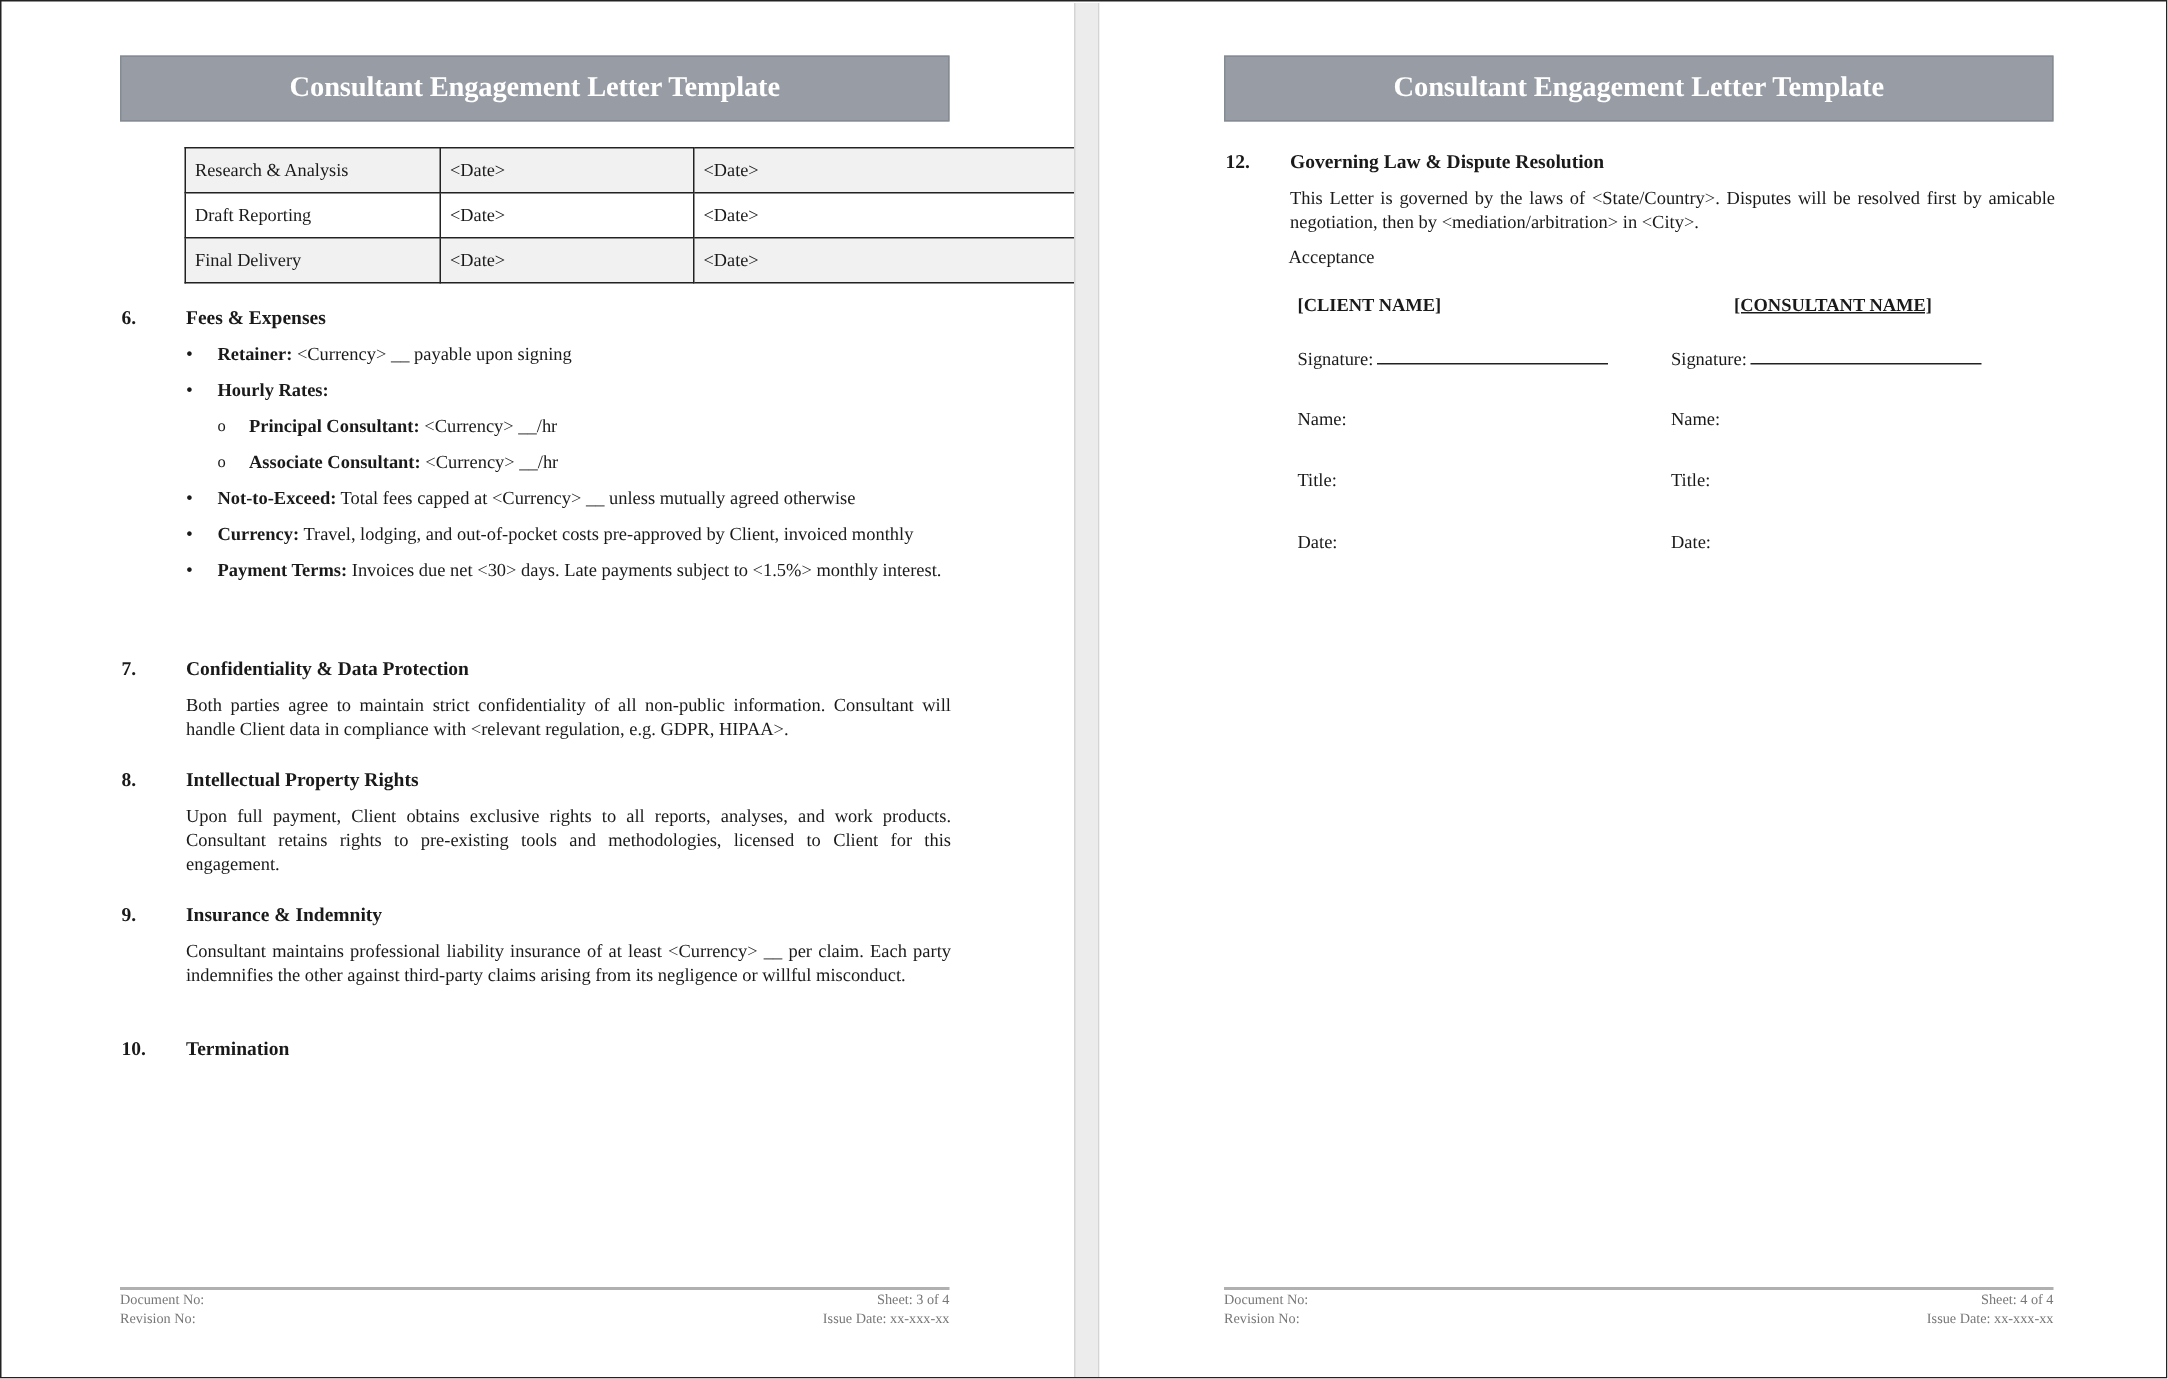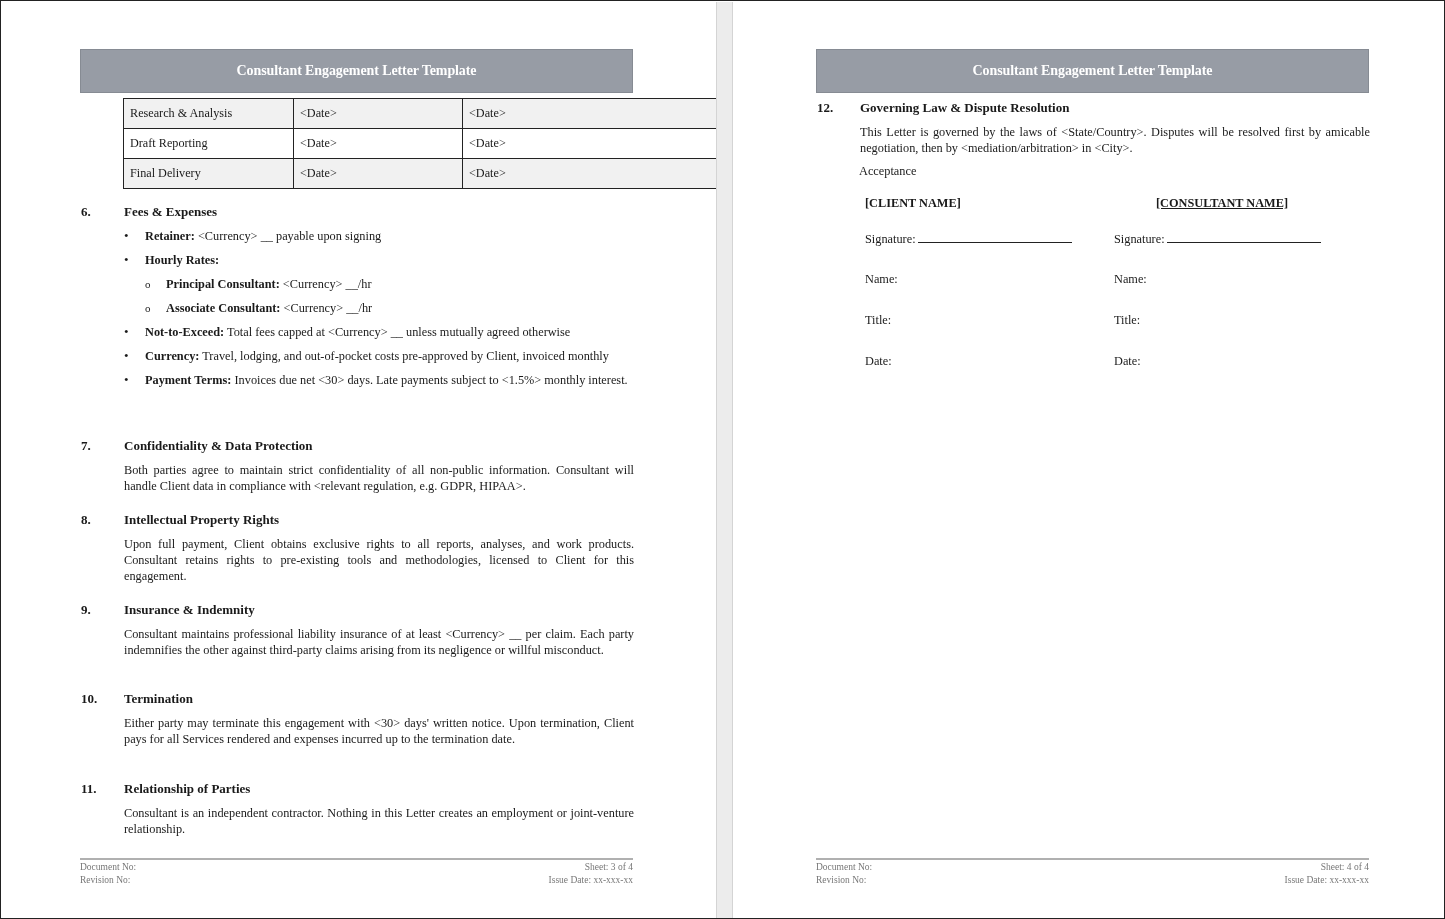--- a/index.html
+++ b/index.html
@@ -5,21 +5,21 @@
   * { box-sizing: border-box; margin: 0; padding: 0; }
   html, body { width: 1445px; height: 919px; overflow: hidden; background: #ffffff; }
   body { font-family: "DejaVu Serif", "Liberation Serif", serif; color: #1a1a1a; position: relative; }
   .frame { position: absolute; left: 0; top: 0; width: 1445px; height: 919px; border: 1px solid #222; background: #fff; }
   .page { position: absolute; top: 1px; height: 916px; background: #fff; }
   .page-left { left: 1px; width: 714px; }
   .page-right { left: 732px; width: 710px; }
   .gutter { position: absolute; left: 715px; top: 1px; width: 17px; height: 916px; background: #ececec; border-left: 1px solid #d4d4d4; border-right: 1px solid #d4d4d4; }
 
   .banner { position: absolute; height: 44px; background: #979ca5; border: 1px solid #868b93; color: #fff; text-align: center;
-            font-family: "Liberation Serif", "DejaVu Serif", serif; font-weight: bold; font-size: 14px; line-height: 42px; letter-spacing: -0.1px; margin-top: 12px; }
+            font-family: "Liberation Serif", "DejaVu Serif", serif; font-weight: bold; font-size: 19px; line-height: 42px; letter-spacing: -0.1px; }
   .page-left .banner { left: 78px; top: 35px; width: 553px; }
   .page-right .banner { left: 83px; top: 35px; width: 553px; }
 
   table.milestones { position: absolute; left: 121px; top: 96px; width: 600px; border-collapse: collapse; font-size: 12.2px; font-family: "Liberation Serif", serif; }
   table.milestones td { border: 1px solid #222; height: 30px; padding: 0 6px; vertical-align: middle; }
   table.milestones tr.shade td { background: #f1f1f1; }
   table.milestones td.c1 { width: 170px; }
   table.milestones td.c2 { width: 169px; }
 
   .sec { position: absolute; left: 79px; width: 553px; }
@@ -119,30 +119,22 @@
         <span>Insurance &amp; Indemnity</span>
       </div>
       <div class="sec-body">Consultant maintains professional liability insurance of at least &lt;Currency&gt; __ per claim. Each party indemnifies the other against third-party claims arising from its negligence or willful misconduct.</div>
     </div>
 
     <div class="sec" style="top:687px;">
       <div class="sec-head">
         <span class="sec-num">10.</span>
         <span>Termination</span>
       </div>
-      <div class="sec-body">Either party may terminate this engagement with &lt;30&gt; days' written notice. Upon termination, Client pays for all Services rendered and expenses incurred up to the termination date.</div>
     </div>
 
-    <div class="sec" style="top:777px;">
-      <div class="sec-head">
-        <span class="sec-num">11.</span>
-        <span>Relationship of Parties</span>
-      </div>
-      <div class="sec-body">Consultant is an independent contractor. Nothing in this Letter creates an employment or joint-venture relationship.</div>
-    </div>
 
     <div class="footer">
       <div class="frow">
         <span>Document No:</span>
         <span>Sheet: 3 of 4</span>
       </div>
       <div class="frow">
         <span>Revision No:</span>
         <span>Issue Date: xx-xxx-xx</span>
       </div>

